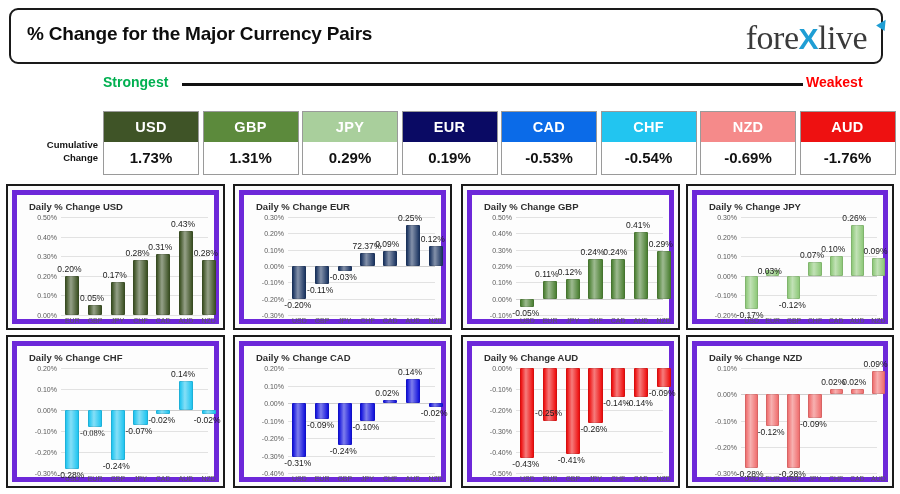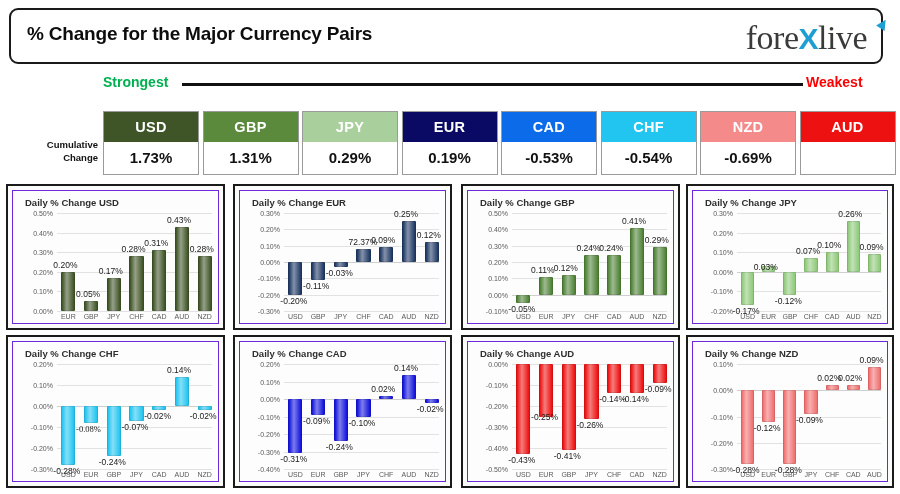--- a/index.html
+++ b/index.html
@@ -65,21 +65,21 @@
     font-size:15px;font-weight:bold;color:#111;background:#fff;
   }
 
   
   .panel{
     position:absolute;border:2px solid #1a1a1a;background:#fbfbfb;
     box-sizing:border-box;
   }
   .panel-inner{
     position:absolute;left:4px;top:4px;right:4px;bottom:4px;
-    background:#fdfdfd;border:1px solid #6d28d9;
+    background:#fdfdfd;border:5px solid #6d28d9;
   }
   .panel-title{
     position:absolute;left:12px;top:6px;
     font-size:9.5px;font-weight:bold;color:#2f2f2f;
   }
   .plot{
     position:absolute;left:44px;top:22px;right:6px;bottom:16px;
   }
   .gridline{
     position:absolute;left:0;right:0;height:1px;background:#e2e2e2;
@@ -145,20 +145,21 @@
     <div class="curbox" style="left: 497.5px;">
       <div class="code" style="background: rgb(34, 197, 240);">CHF</div>
       <div class="val">-0.54%</div>
     </div>
     <div class="curbox" style="left: 597px;">
       <div class="code" style="background: rgb(245, 138, 138);">NZD</div>
       <div class="val">-0.69%</div>
     </div>
     <div class="curbox" style="left: 696.5px;">
       <div class="code" style="background: rgb(238, 17, 17);">AUD</div>
+      <div class="val">-1.76%</div>
     </div>
   </div>
 
 <div id="panels">
     <div class="panel" style="left: 6px; top: 184px; width: 219px; height: 146px;">
       <div class="panel-inner">
         <div class="panel-title">Daily % Change USD</div>
         <div class="plot">
           <div class="gridline" style="top: 98px;"></div>
           <div class="ytick" style="top: 98px;">0.00%</div>
@@ -420,21 +421,21 @@
           <div class="gridline" style="top: 42px;"></div>
           <div class="ytick" style="top: 42px;">-0.20%</div>
           <div class="gridline" style="top: 21px;"></div>
           <div class="ytick" style="top: 21px;">-0.10%</div>
           <div class="gridline" style="top: 0px;"></div>
           <div class="ytick" style="top: 0px;">0.00%</div>
           <div class="bar" style="left: 4.31571px; top: 0px; width: 14.0829px; height: 90.3px; background: linear-gradient(to right, rgb(238, 17, 17) 0%, rgb(238, 17, 17) 8%, rgba(255, 255, 255, 0.45) 42%, rgb(238, 17, 17) 92%, rgb(238, 17, 17) 100%) rgb(238, 17, 17); box-shadow: rgba(0, 0, 0, 0.1) 0px 0px 0px 1px inset;"></div>
           <div class="bar-label" style="left: -3.64286px; top: 91.3px;">-0.43%</div>
           <div class="xtick" style="left: 11.3571px; top: 107px;">USD</div>
           <div class="bar" style="left: 27.03px; top: 0px; width: 14.0829px; height: 52.5px; background: linear-gradient(to right, rgb(238, 17, 17) 0%, rgb(238, 17, 17) 8%, rgba(255, 255, 255, 0.45) 42%, rgb(238, 17, 17) 92%, rgb(238, 17, 17) 100%) rgb(238, 17, 17); box-shadow: rgba(0, 0, 0, 0.1) 0px 0px 0px 1px inset;"></div>
-          <div class="bar-label" style="left: 19.0714px; top: 48px;">-0.25%</div>
+          <div class="bar-label" style="left: 19.0714px; top: 40px;">-0.25%</div>
           <div class="xtick" style="left: 34.0714px; top: 107px;">EUR</div>
           <div class="bar" style="left: 49.7443px; top: 0px; width: 14.0829px; height: 86.1px; background: linear-gradient(to right, rgb(238, 17, 17) 0%, rgb(238, 17, 17) 8%, rgba(255, 255, 255, 0.45) 42%, rgb(238, 17, 17) 92%, rgb(238, 17, 17) 100%) rgb(238, 17, 17); box-shadow: rgba(0, 0, 0, 0.1) 0px 0px 0px 1px inset;"></div>
           <div class="bar-label" style="left: 41.7857px; top: 87.1px; text-align: right;">-0.41%</div>
           <div class="xtick" style="left: 56.7857px; top: 107px;">GBP</div>
           <div class="bar" style="left: 72.4586px; top: 0px; width: 14.0829px; height: 54.6px; background: linear-gradient(to right, rgb(238, 17, 17) 0%, rgb(238, 17, 17) 8%, rgba(255, 255, 255, 0.45) 42%, rgb(238, 17, 17) 92%, rgb(238, 17, 17) 100%) rgb(238, 17, 17); box-shadow: rgba(0, 0, 0, 0.1) 0px 0px 0px 1px inset;"></div>
           <div class="bar-label" style="left: 64.5px; top: 55.6px;">-0.26%</div>
           <div class="xtick" style="left: 79.5px; top: 107px;">JPY</div>
           <div class="bar" style="left: 95.1729px; top: 0px; width: 14.0829px; height: 29.4px; background: linear-gradient(to right, rgb(238, 17, 17) 0%, rgb(238, 17, 17) 8%, rgba(255, 255, 255, 0.45) 42%, rgb(238, 17, 17) 92%, rgb(238, 17, 17) 100%) rgb(238, 17, 17); box-shadow: rgba(0, 0, 0, 0.1) 0px 0px 0px 1px inset;"></div>
           <div class="bar-label" style="left: 87.2143px; top: 30.4px;">-0.14%</div>
           <div class="xtick" style="left: 102.214px; top: 107px;">CHF</div>

